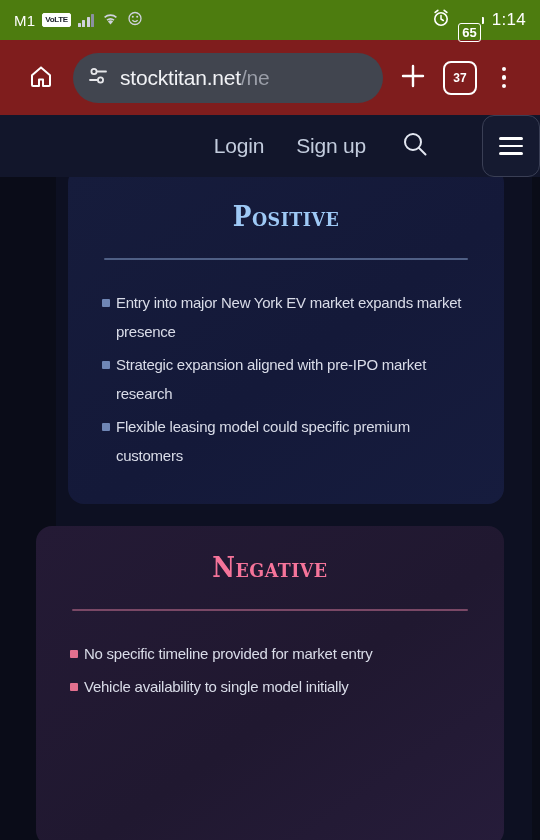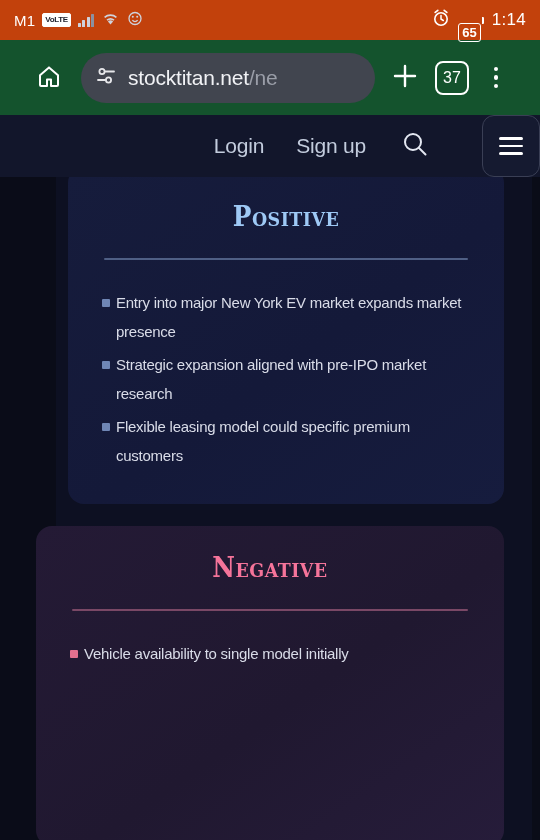--- a/index.html
+++ b/index.html
@@ -6,21 +6,21 @@
   html, body {
     width:540px; height:840px;
     background:#0a0c18;
     font-family:"Liberation Sans", sans-serif;
     overflow:hidden;
   }
 
   
   .statusbar{
     height:40px; width:100%;
-    background:#c2410c;
+    background:#4d7c0f;
     display:flex; align-items:center;
     padding:4px 14px;
     color:#ffffff;
   }
   .sb-left{ display:flex; align-items:center; gap:7px; }
   .carrier{ font-size:15px; letter-spacing:.2px; }
   .volte{
     border:1.5px solid #ffffff; border-radius:2px;
     font-size:8px; font-weight:bold; line-height:1;
     padding:2px 2px 2px 2px; letter-spacing:-.3px;
@@ -42,42 +42,42 @@
   .signal{ display:flex; align-items:flex-end; gap:1.5px; height:13px;}
   .signal i{ width:3px; background:#cfd2dc; display:block; border-radius:.5px;}
   .signal i:nth-child(1){height:4px}
   .signal i:nth-child(2){height:7px}
   .signal i:nth-child(3){height:10px}
   .signal i:nth-child(4){height:13px; background:#8b90a0}
 
   
   .browserbar{
     height:75px; width:100%;
-    background:#14532d;
+    background:#7f1d1d;
     display:flex; align-items:center;
-    padding:0 27px; gap:10px;justify-content:space-between;
+    padding:0 19px; gap:10px;justify-content:space-between;
   }
   .home-btn{ width:44px; height:44px; display:flex; align-items:center; justify-content:center;}
   .urlbox{
     flex:1; height:50px; border-radius:26px;
     background:#41454f;
     display:flex; align-items:center;
     padding:0 14px; gap:11px;
     overflow:hidden; min-width:0;
   }
   .urltext{
     font-size:21px; color:#f1f2f5; white-space:nowrap;
     overflow:hidden; letter-spacing:-.2px;
   }
   .urltext .dim{ color:#9a9ea8; }
   .newtab-btn{ width:40px; height:44px; display:flex; align-items:center; justify-content:center;}
   .tabs-btn{
     width:34px;height:34px;border:2.5px solid #fff;border-radius:8px;
     display:flex;align-items:center;justify-content:center;
-    font-size:16px;font-weight:normal;color:#fff;
+    font-size:12px;font-weight:bold;color:#fff;
   }
   .menu-btn{ width:34px;height:44px;display:flex;flex-direction:column;align-items:center;justify-content:center;gap:4px;}
   .menu-btn span{width:4.5px;height:4.5px;border-radius:50%;background:#fff;display:block;}
 
   
   .siteheader{
     height:62px; width:100%;
     background:#12162b;
     display:flex; align-items:center;
     padding:0 16px; gap:0px;
@@ -303,19 +303,23 @@
         </li>
       </ul>
     </div>
 
     <div class="card negative">
       <div class="card-title">Negative</div>
       <div class="rule"></div>
       <ul class="points">
         <li>
           <span class="bullet"></span>
+          <span class="txt">No specific timeline provided for market entry</span>
+        </li>
+        <li>
+          <span class="bullet"></span>
           <span class="txt">Vehicle availability to single model initially</span>
         </li>
       </ul>
     </div>
 
   </div>
 </div>
 
 </body></html>

